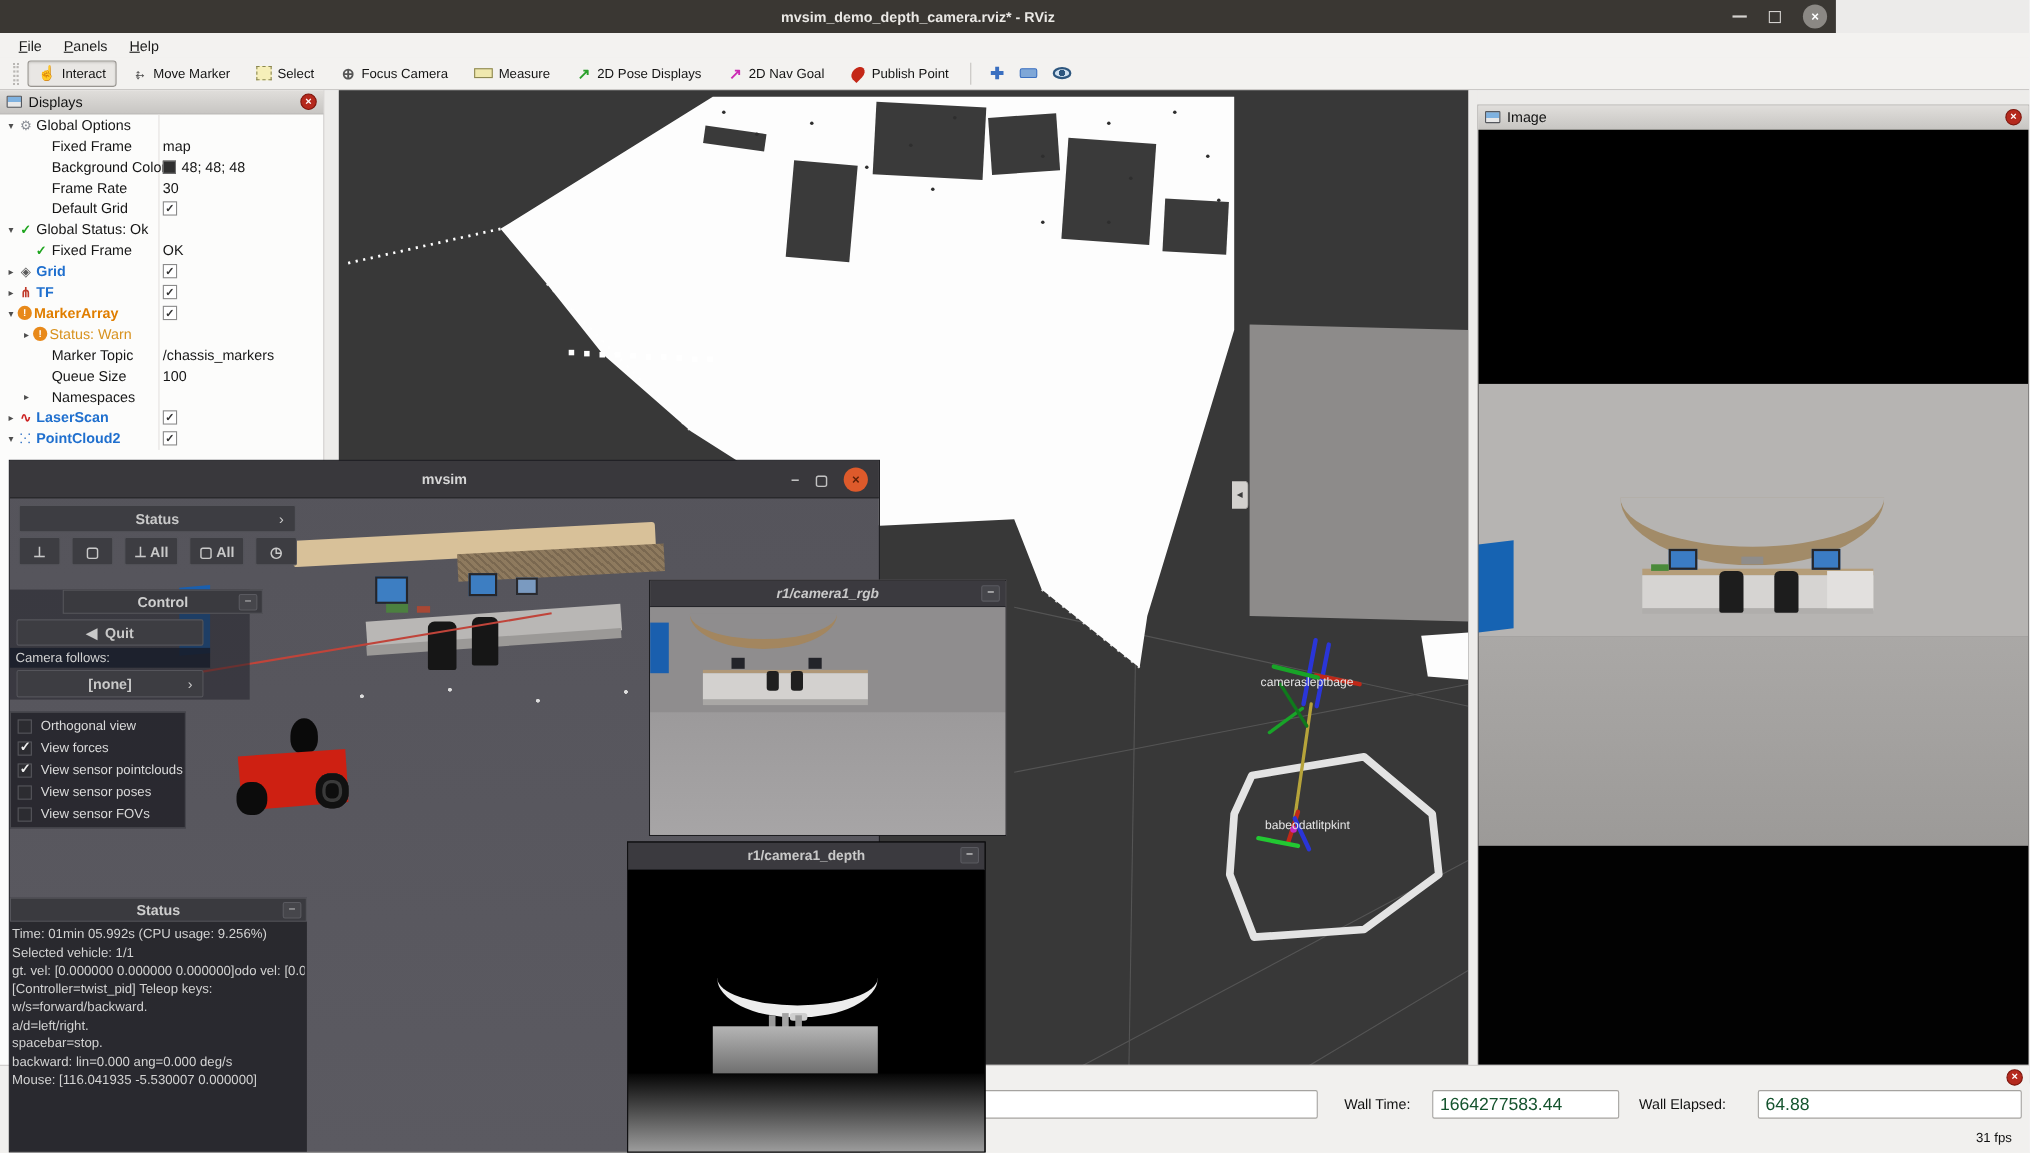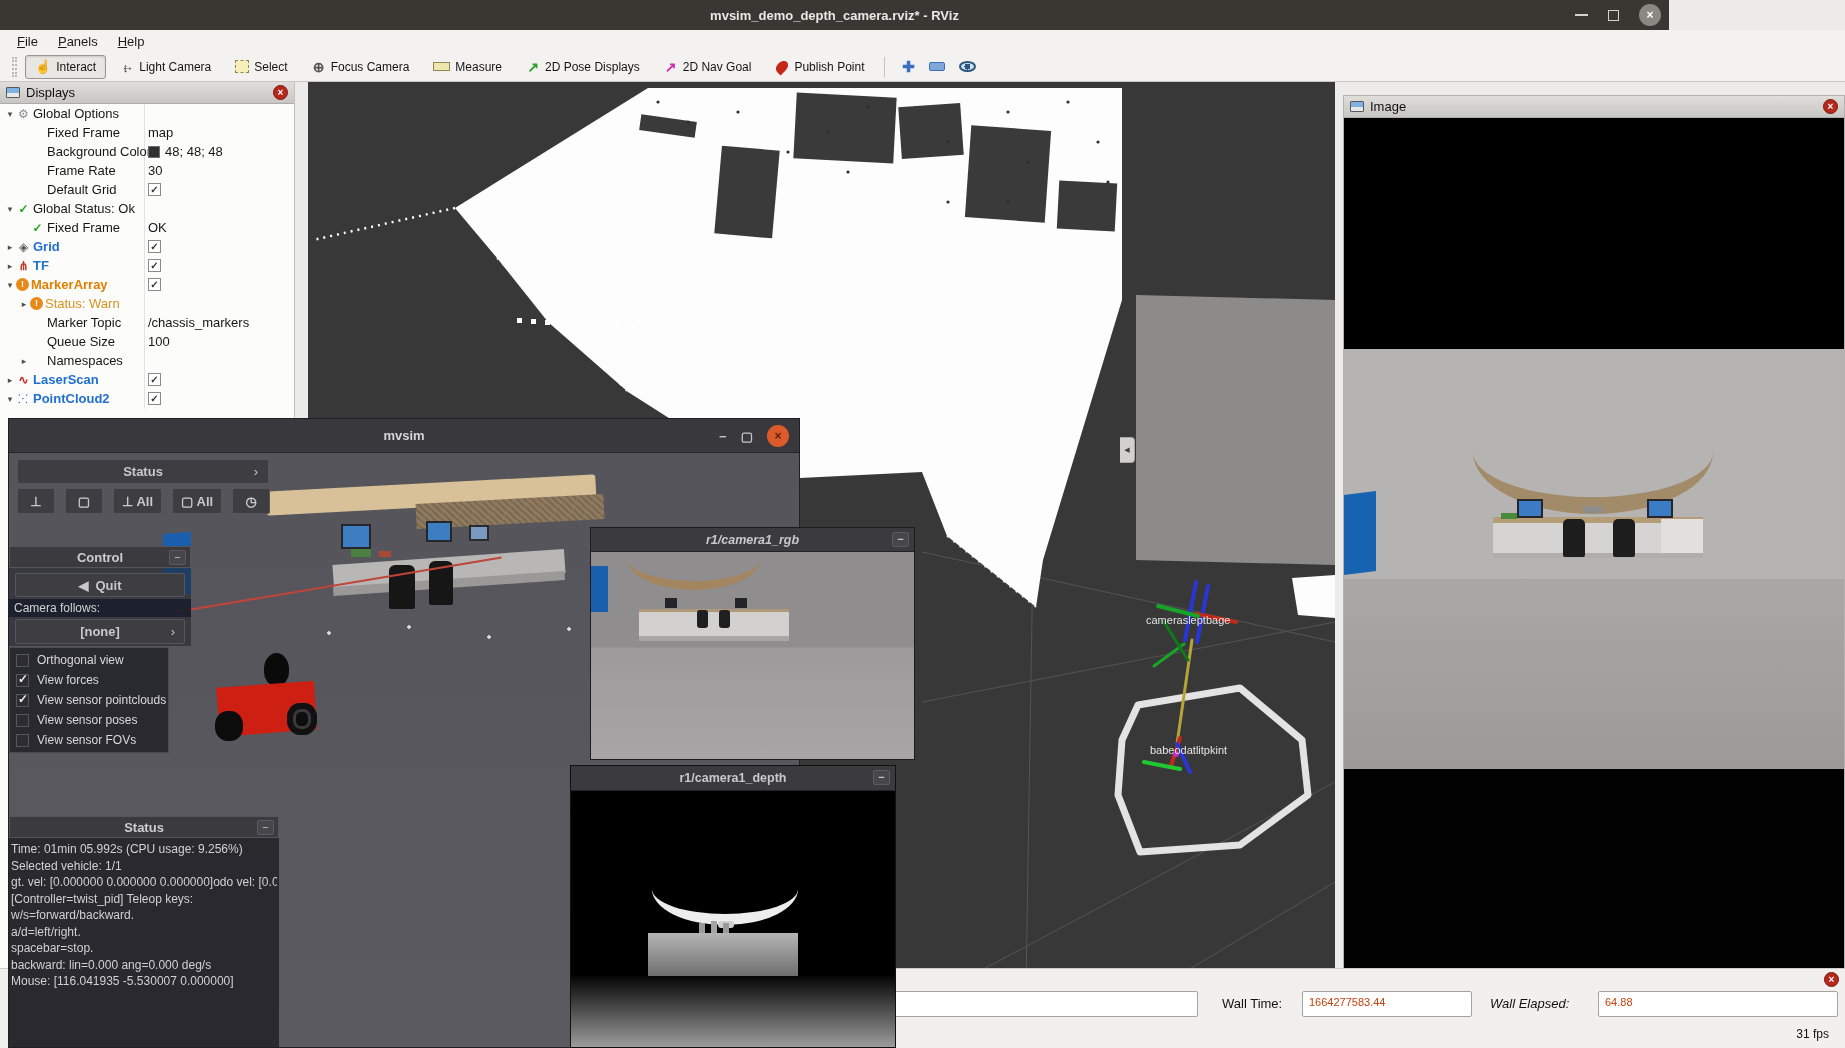--- a/index.html
+++ b/index.html
@@ -82,21 +82,21 @@
   .image-dock { left:1343px; top:82px; width:502px; height:906px; background:#edecea; }
   .image-panel { position:absolute; left:0; top:13px; width:502px; height:890px; border:1px solid #b5b3b0; }
   .img-content { position:absolute; left:0; top:22px; width:500px; height:866px; background:#000; overflow:hidden; }
   .img-wall { position:absolute; left:0; top:231px; width:500px; height:230px; background:#b6b4b2; }
   .img-floor { position:absolute; left:0; top:461px; width:500px; height:190px; background:linear-gradient(#aaa8a6,#9c9a98); }
   .img-black-bottom { position:absolute; left:0; top:651px; width:500px; height:215px; background:#020202; }
   .arc { border-radius:0 0 50% 50% / 0 0 100% 100%; }
 
   
   .time-panel { left:0; top:968px; width:1845px; height:80px; background:#f1f0ee; border-top:1px solid #cfcdca; }
-  .tfield { position:absolute; top:22px; height:26px; background:#fff; border:1px solid #a5a3a0; border-radius:2px; font-size:11px; color:#c2410c; padding:4px 6px; white-space:nowrap; overflow:hidden; }
+  .tfield { position:absolute; top:22px; height:26px; background:#fff; border:1px solid #a5a3a0; border-radius:2px; font-size:16px; color:#14532d; padding:4px 6px; white-space:nowrap; overflow:hidden; }
   .tlabel { position:absolute; top:27px; font-size:13px; color:#111; white-space:nowrap; }
   .fps { position:absolute; right:16px; top:58px; font-size:12px; color:#111; }
   .tp-close { position:absolute; right:6px; top:3px; }
 
   
   .mvsim { left:8px; top:418px; width:792px; height:630px; background:linear-gradient(#55545b,#5b5a61); border:1px solid #202024; z-index:10; overflow:hidden; }
   .mv-titlebar { position:absolute; left:0; top:0; width:100%; height:34px; background:#39383c; border-bottom:1px solid #26262a; display:flex; align-items:center; justify-content:center; color:#d6d6d6; font-size:13px; font-weight:bold; }
   .mv-controls { position:absolute; right:10px; top:0; height:34px; display:flex; align-items:center; gap:14px; }
   .mv-min, .mv-max { color:#c2c2c2; font-size:13px; }
   .mv-close { width:22px; height:22px; border-radius:50%; background:#dd5a2b; color:#5e2008; font-weight:bold; font-size:12px; display:flex; align-items:center; justify-content:center; }
@@ -142,21 +142,21 @@
     <span class="tb-handle"></span>
     <span style="display:flex;align-items:center;gap:4px">
 
         <span class="tb-btn active">
           <span class="tb-ic i-hand">☝</span>
           <span class="tb-lb">Interact</span>
         </span>
 
         <span class="tb-btn">
           <span class="tb-ic i-move">↔</span>
-          <span class="tb-lb">Light Camera</span>
+          <span class="tb-lb">Move Marker</span>
         </span>
 
         <span class="tb-btn">
           <span class="tb-ic i-select"></span>
           <span class="tb-lb">Select</span>
         </span>
 
         <span class="tb-btn">
           <span class="tb-ic i-focus">⊕</span>
           <span class="tb-lb">Focus Camera</span>
@@ -487,21 +487,21 @@
 
         <div class="abs" style="left:0px;top:375px;width:32px;height:80px;background:#1663b2;transform:skewY(-7deg);"></div>
       </div>
     </div>
   </div>
 
   <div class="abs time-panel">
     <div class="tfield" style="left:600px;width:598px;"></div>
     <div class="tlabel" style="left:1222px;">Wall Time:</div>
     <div class="tfield" style="left:1302px;width:170px;">1664277583.44</div>
-    <div class="tlabel" style="left:1490px;font-style:italic;">Wall Elapsed:</div>
+    <div class="tlabel" style="left:1490px;">Wall Elapsed:</div>
     <div class="tfield" style="left:1598px;width:240px;">64.88</div>
     <div class="fps">31 fps</div>
     <span class="close-btn tp-close">×</span>
   </div>
 
   <div class="abs mvsim">
     <div class="mv-titlebar">
       <span>mvsim</span>
       <div class="mv-controls">
         <span class="mv-min">−</span>
@@ -548,21 +548,21 @@
 
         <span class="mv-btn" style="min-width:38px;height:26px;padding:0 8px;">▢</span>
 
         <span class="mv-btn" style="min-width:38px;height:26px;padding:0 8px;">⊥ All</span>
 
         <span class="mv-btn" style="min-width:38px;height:26px;padding:0 8px;">▢ All</span>
 
         <span class="mv-btn" style="min-width:38px;height:26px;padding:0 8px;">◷</span>
       </div>
 
-    <div class="abs" style="left:0;top:127px;width:182px;height:100px;background:rgba(35,35,42,0.55);">
+    <div class="abs" style="left:0;top:117px;width:218px;height:100px;background:rgba(35,35,42,0.55);padding-left:48px;">
       <div class="ov-panel-hdr" style="width:182px;height:22px;">
         <span>Control</span>
         <span class="ov-min">−</span>
       </div>
       <div class="mv-btn" style="position:absolute;left:6px;top:27px;width:170px;height:24px;gap:7px;">
         <span>◀</span>
         <span>Quit</span>
       </div>
       <div style="position:absolute;left:0;top:53px;width:182px;height:18px;background:rgba(22,28,40,0.8);color:#d2d2d2;font-size:12px;padding-left:5px;line-height:18px;">Camera follows:</div>
       <div class="mv-btn" style="position:absolute;left:6px;top:73px;width:170px;height:25px;">

